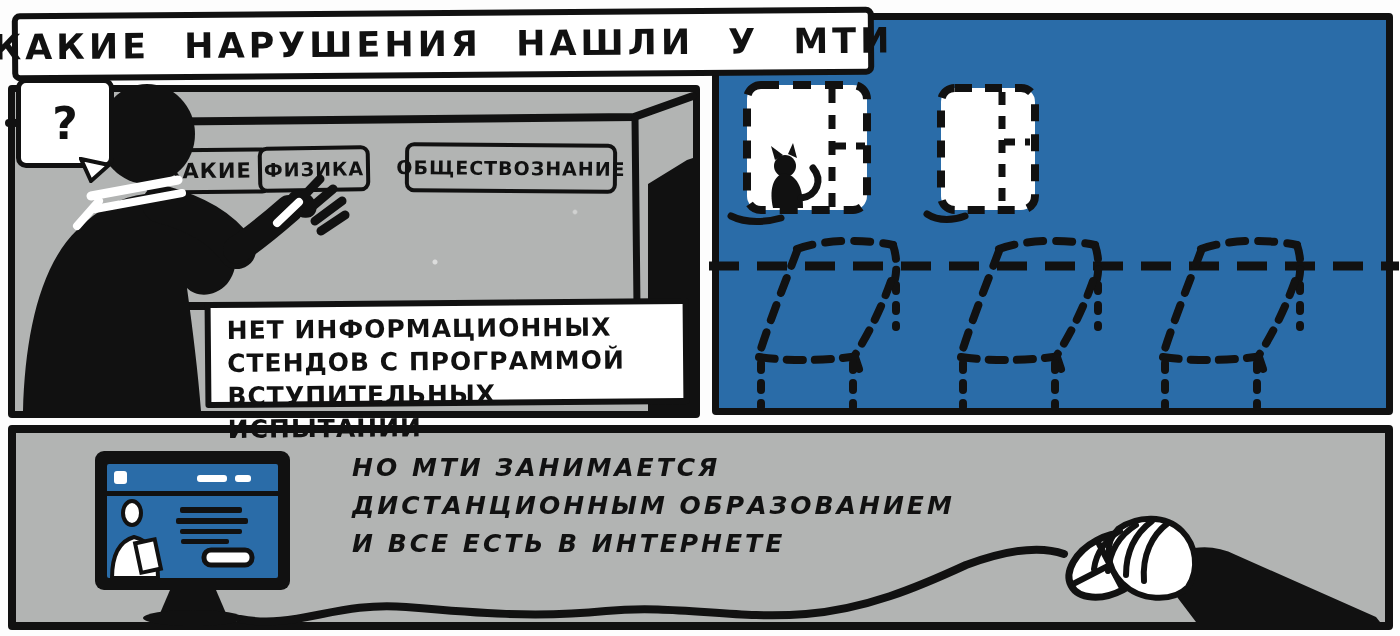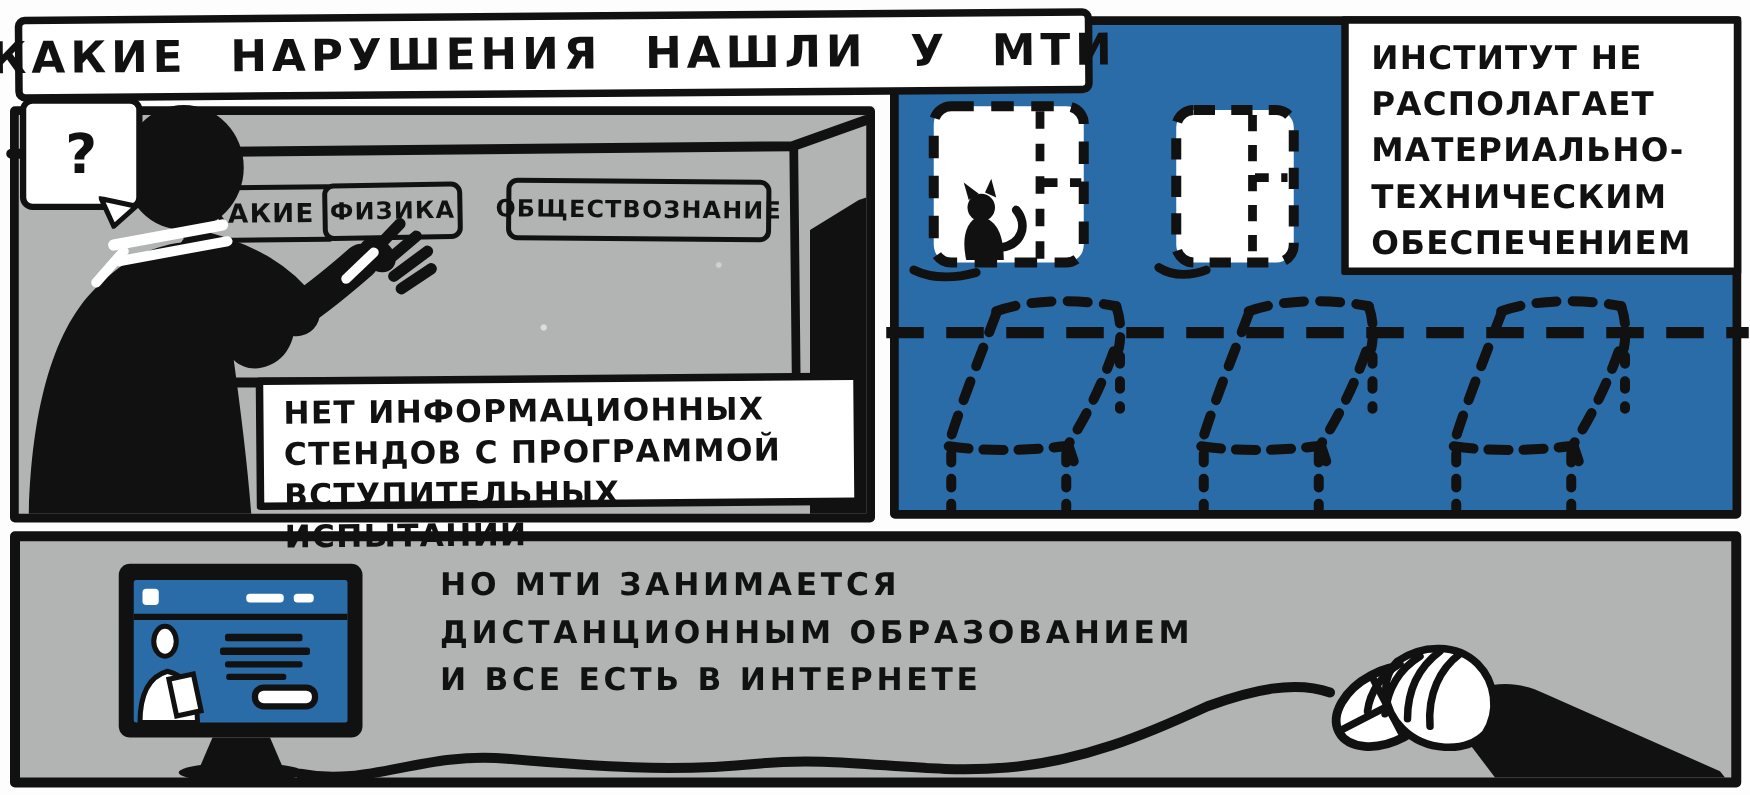--- a/index.html
+++ b/index.html
@@ -83,21 +83,21 @@
 
   
   .panel-online{
     left:8px;top:425px;width:1385px;height:205px;
     background:var(--gray);border-width:8px;border-radius:4px;
   }
   .online-art{left:0;top:0;width:1369px;height:189px;z-index:1;}
   .caption-online{
     left:336px;top:16px;width:610px;height:130px;z-index:4;
     background:transparent;border:none;
-    font-size:25px;line-height:38px;letter-spacing:3px;
+    font-size:25px;line-height:38px;letter-spacing:3px;font-style:italic;
   }
 
   
   .f-ink{fill:var(--ink);}
   .f-white{fill:#ffffff;}
   .f-blue{fill:var(--blue);}
   .s-ink{stroke:var(--ink);fill:none;}
   .s-white{stroke:#ffffff;fill:none;}
   .fw-si{fill:#ffffff;stroke:var(--ink);}
 </style>
@@ -212,25 +212,20 @@
         <path class="s-ink" stroke-width="7" stroke-linecap="round" d="M 208,194 C 220,202 236,200 246,196"></path>
       </g>
 
       <path class="s-ink" stroke-width="9" stroke-dasharray="30 18" d="M -10,246 L 680,246"></path>
 
       <use href="#desk-proto" transform="translate(26,215)"></use>
       <use href="#desk-proto" transform="translate(228,215)"></use>
       <use href="#desk-proto" transform="translate(430,215)"></use>
     </svg>
 
-    <div class="caption caption-room">ИНСТИТУТ НЕ
-РАСПОЛАГАЕТ
-МАТЕРИАЛЬНО-
-ТЕХНИЧЕСКИМ
-ОБЕСПЕЧЕНИЕМ</div>
   </section>
 
   <section class="panel panel-online">
     <svg class="online-art" viewBox="0 0 1369 189">
 
       <path class="s-ink" stroke-width="8" stroke-linecap="round" d="M 224,186 C 280,197 320,168 390,174 C 460,180 520,185 590,178
                C 660,171 720,187 790,181 C 850,176 900,155 950,132
                C 985,119 1020,111 1048,121"></path>
 
       <g>

